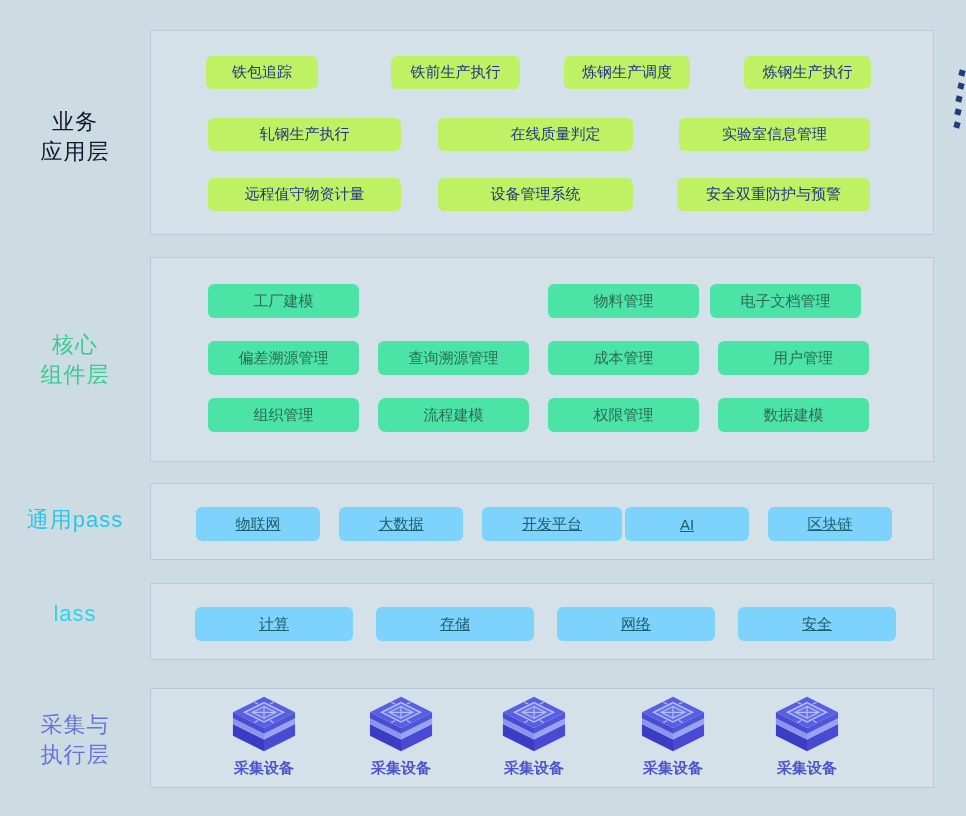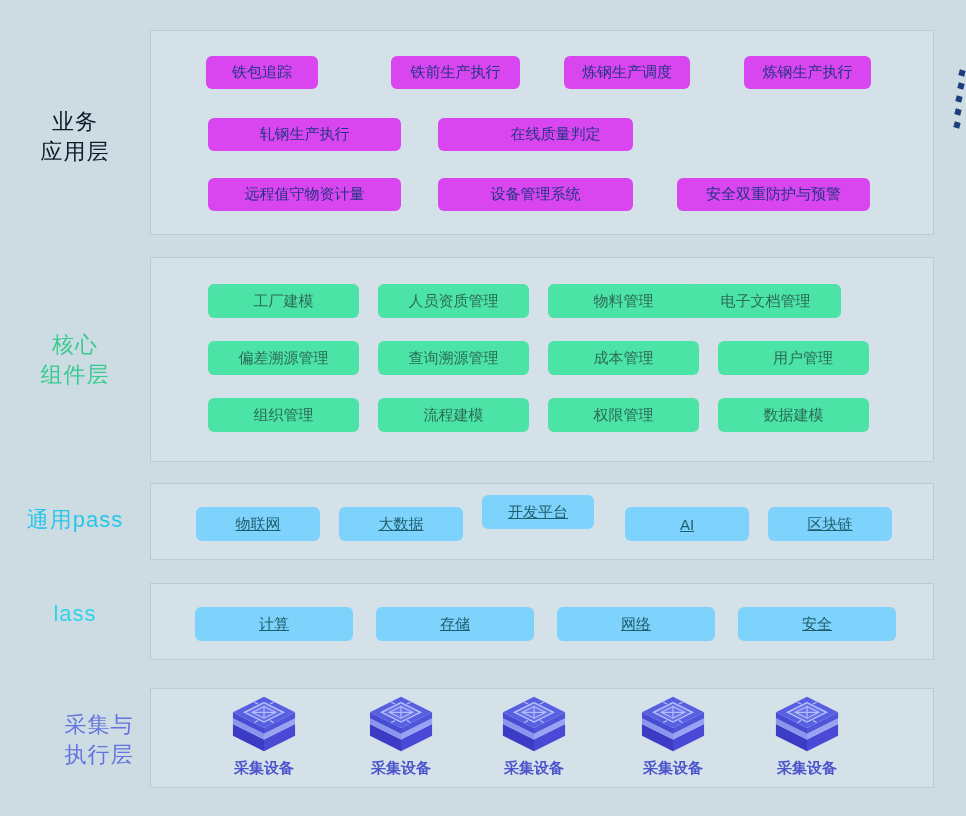--- a/index.html
+++ b/index.html
@@ -30,31 +30,31 @@
     position:absolute;left:0;width:150px;
     text-align:center;
     font-size:22px;line-height:30px;
     white-space:pre-line;
     letter-spacing:1px;
   }
   .label-biz{top:107px;color:#0f172a;}
   .label-core{top:330px;color:#38cb8f;}
   .label-paas{top:505px;color:#29c6e8;}
   .label-iaas{top:599px;color:#2ed3e8;}
-  .label-device{top:710px;color:#6474de;padding-left:24px;}
+  .label-device{top:710px;color:#6474de;}
 
   .btn{
     position:absolute;
     display:flex;align-items:center;justify-content:center;
     border-radius:6px;
     font-size:15px;
     box-sizing:border-box;
     cursor:default;
   }
-  .btn-blue{background:#d946ef;color:#233584;height:33px;}
+  .btn-blue{background:#bef264;color:#233584;height:33px;}
   .btn-green{background:#4ce3a7;color:#2c6b57;height:34px;}
   .btn-cyan{background:#7dd3fc;color:#1f5e6d;height:34px;text-decoration:underline;}
 
   .device{
     position:absolute;top:6px;width:80px;
     display:flex;flex-direction:column;align-items:center;
   }
   .cube-svg{width:66px;height:58px;display:block;}
   .device-label{
     margin-top:6px;
@@ -114,47 +114,47 @@
 执行层</div>
 
   <div class="panel panel-1">
     <div class="btn btn-blue" style="left:55px;top:25px;width:112px;">铁包追踪</div>
     <div class="btn btn-blue" style="left:228px;top:25px;width:129px;margin-left:12px;">铁前生产执行</div>
     <div class="btn btn-blue" style="left:413px;top:25px;width:126px;">炼钢生产调度</div>
     <div class="btn btn-blue" style="left:593px;top:25px;width:127px;">炼钢生产执行</div>
 
     <div class="btn btn-blue" style="left:57px;top:87px;width:193px;">轧钢生产执行</div>
     <div class="btn btn-blue" style="left:287px;top:87px;width:195px;padding-left:40px;">在线质量判定</div>
+    <div class="btn btn-blue" style="left:528px;top:87px;width:191px;">实验室信息管理</div>
 
     <div class="btn btn-blue" style="left:57px;top:147px;width:193px;">远程值守物资计量</div>
     <div class="btn btn-blue" style="left:287px;top:147px;width:195px;">设备管理系统</div>
     <div class="btn btn-blue" style="left:526px;top:147px;width:193px;">安全双重防护与预警</div>
   </div>
 
   <div class="panel panel-2">
     <div class="btn btn-green" style="left:57px;top:26px;width:151px;">工厂建模</div>
-    <div class="btn btn-green" style="left:227px;top:26px;width:151px;">人员资质管理</div>
     <div class="btn btn-green" style="left:397px;top:26px;width:151px;">物料管理</div>
-    <div class="btn btn-green" style="left:539px;top:26px;width:151px;">电子文档管理</div>
+    <div class="btn btn-green" style="left:559px;top:26px;width:151px;">电子文档管理</div>
 
     <div class="btn btn-green" style="left:57px;top:83px;width:151px;">偏差溯源管理</div>
     <div class="btn btn-green" style="left:227px;top:83px;width:151px;">查询溯源管理</div>
     <div class="btn btn-green" style="left:397px;top:83px;width:151px;">成本管理</div>
     <div class="btn btn-green" style="left:567px;top:83px;width:151px;padding-left:19px;">用户管理</div>
 
     <div class="btn btn-green" style="left:57px;top:140px;width:151px;">组织管理</div>
-    <div class="btn btn-green" style="left:227px;top:140px;width:151px;">流程建模</div>
+    <div class="btn btn-green" style="left:227px;top:140px;width:151px;border-radius:8px;">流程建模</div>
     <div class="btn btn-green" style="left:397px;top:140px;width:151px;">权限管理</div>
     <div class="btn btn-green" style="left:567px;top:140px;width:151px;">数据建模</div>
   </div>
 
   <div class="panel panel-3">
     <div class="btn btn-cyan" style="left:45px;top:23px;width:124px;">物联网</div>
     <div class="btn btn-cyan" style="left:188px;top:23px;width:124px;">大数据</div>
-    <div class="btn btn-cyan" style="left:331px;top:11px;width:112px;text-align:right;">开发平台</div>
+    <div class="btn btn-cyan" style="left:331px;top:23px;width:140px;text-align:right;">开发平台</div>
     <div class="btn btn-cyan" style="left:474px;top:23px;width:124px;">AI</div>
     <div class="btn btn-cyan" style="left:617px;top:23px;width:124px;">区块链</div>
   </div>
 
   <div class="panel panel-4">
     <div class="btn btn-cyan" style="left:44px;top:23px;width:158px;">计算</div>
     <div class="btn btn-cyan" style="left:225px;top:23px;width:158px;">存储</div>
     <div class="btn btn-cyan" style="left:406px;top:23px;width:158px;">网络</div>
     <div class="btn btn-cyan" style="left:587px;top:23px;width:158px;">安全</div>
   </div>

